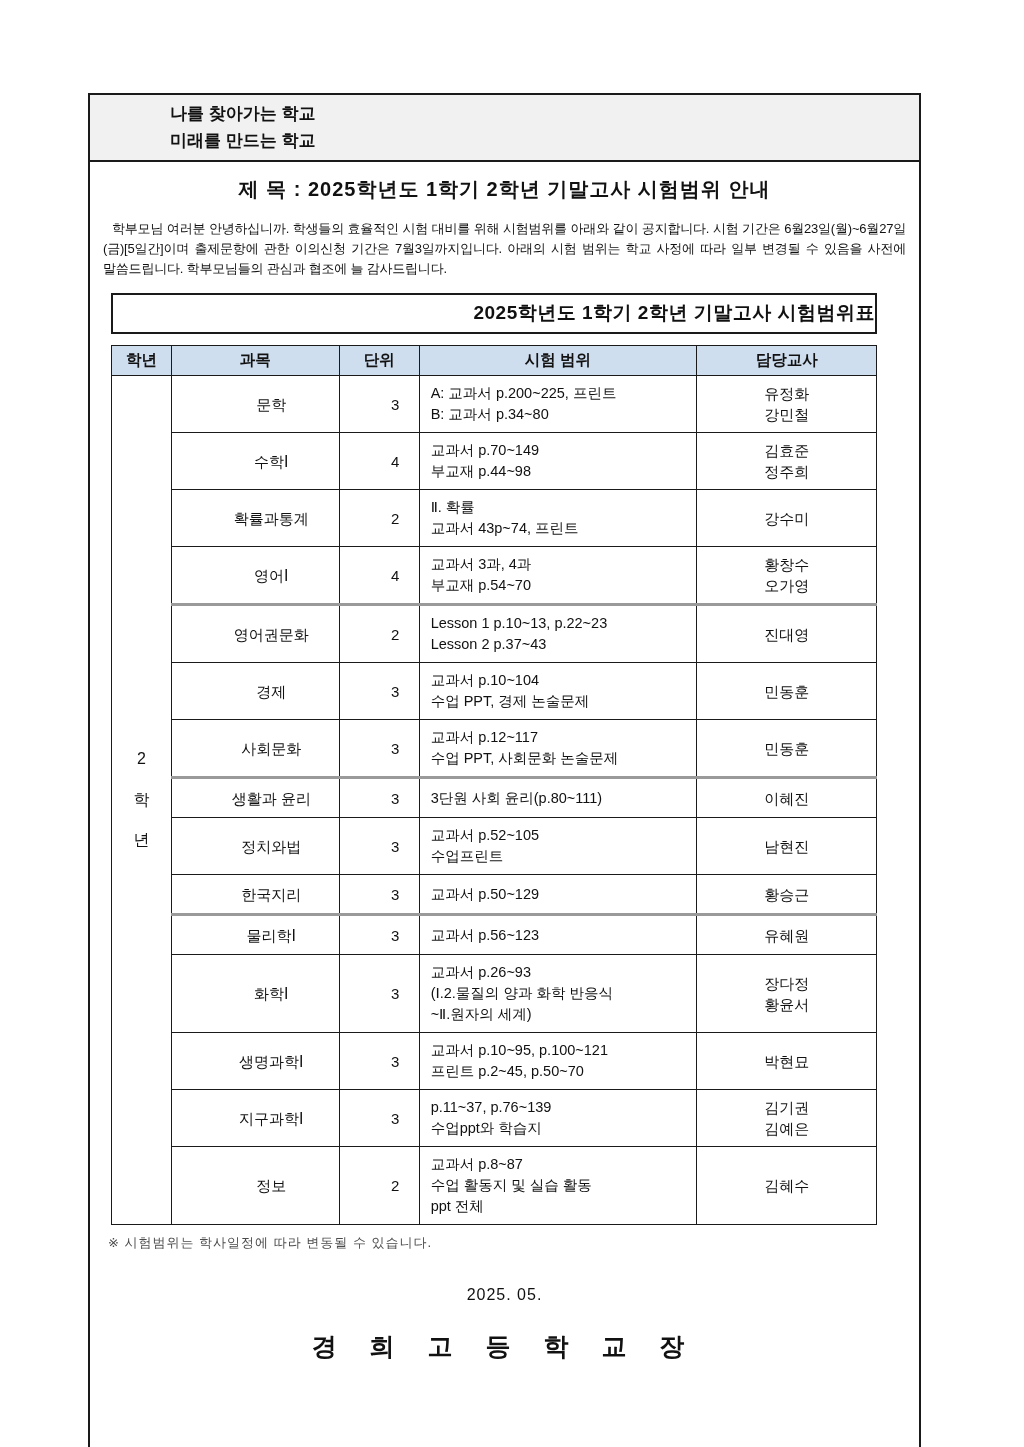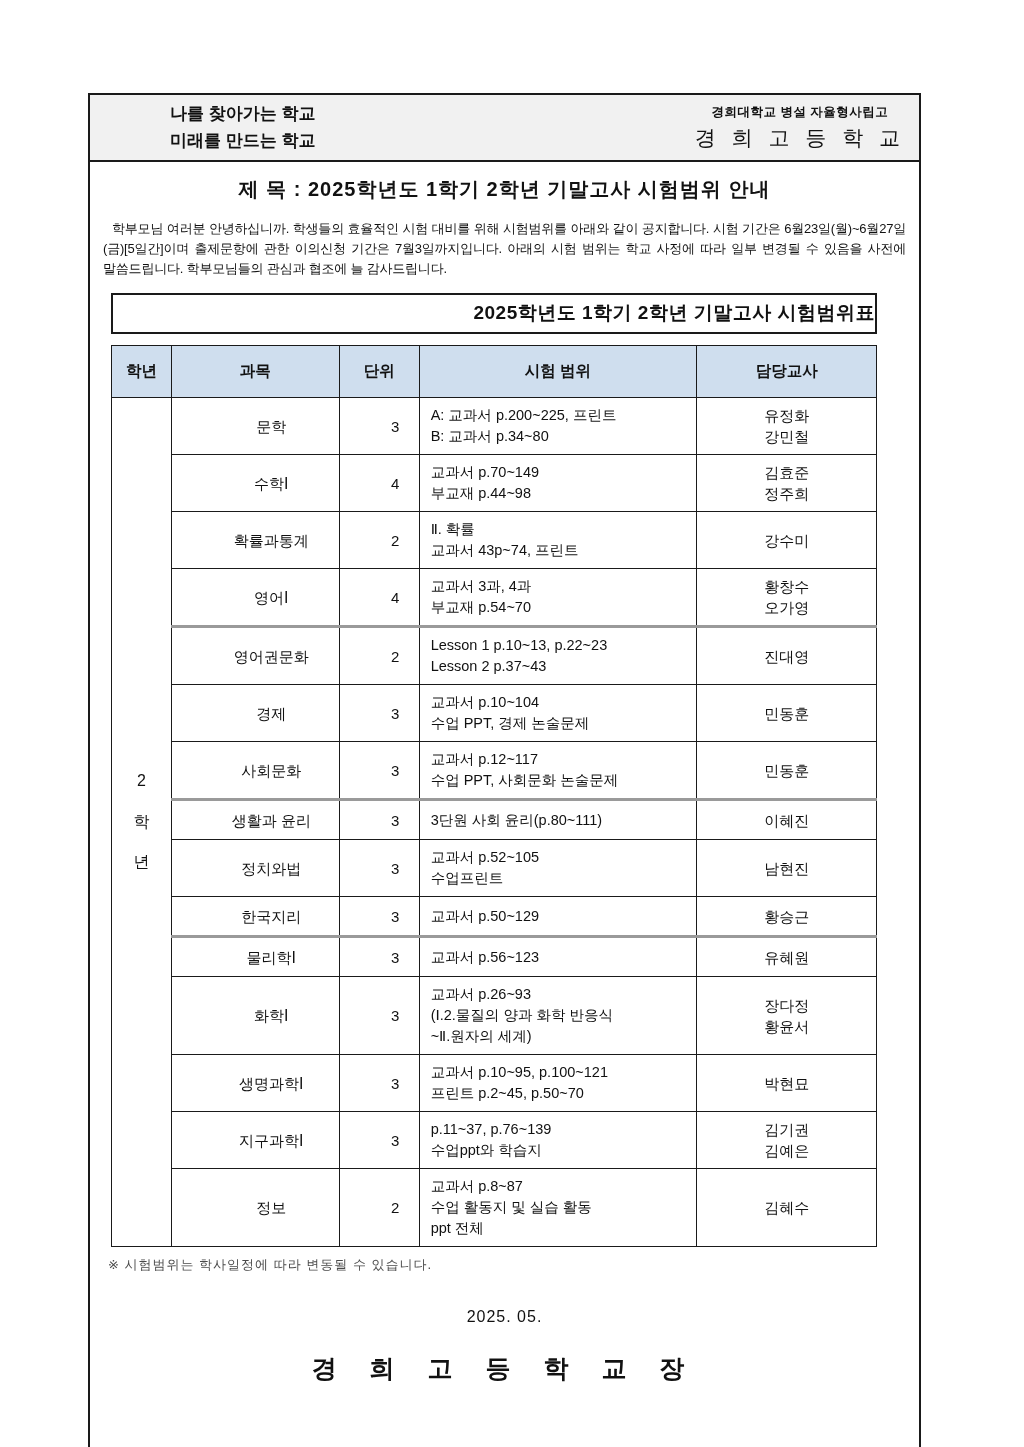--- a/index.html
+++ b/index.html
@@ -39,21 +39,21 @@
     border: 2px solid #1a1a1a; text-align: right; font-weight: bold; font-size: 19px;
     padding: 5px 0 6px 0; letter-spacing: 0.5px;
   }
   table.exam-table {
     border-collapse: collapse; width: 766px; margin-top: 11px;
     font-size: 15px;
   }
   table.exam-table th, table.exam-table td { border: 1px solid #1a1a1a; }
   table.exam-table th {
     background: #cfdeee; font-weight: bold; font-size: 15.5px;
-    height: 28px; padding: 15px 4px; text-align: center;
+    height: 28px; padding: 4px 4px; text-align: center;
   }
   td.c-subject { width: 168px; text-align: center; padding: 7px 4px; }
   td.c-units   { width: 80px;  text-align: center; padding: 7px 4px; }
   td.c-scope   { width: 278px; text-align: left; padding: 7px 6px 7px 11px; font-size: 14.5px; }
   td.c-teacher { width: 180px; text-align: center; padding: 7px 4px; }
   td.c-scope div, td.c-teacher div { line-height: 21px; }
   td.c-subject, td.c-units { line-height: 21px; padding-left: 36px; }
   tr.exam-row { min-height: 40px; }
   tr.exam-row td { height: 40px; }
   tr.group-end td { border-bottom: 3px solid #9a9a9a; }
@@ -70,24 +70,20 @@
 <body>
 
 <div class="page">
   <div class="doc-frame">
 
     <div class="letterhead">
       <div class="slogan">
         <div>나를 찾아가는 학교</div>
         <div>미래를 만드는 학교</div>
       </div>
-      <div class="school-block">
-        <div class="school-affiliation">경희대학교 병설 자율형사립고</div>
-        <div class="school-name">경 희 고 등 학 교</div>
-      </div>
     </div>
 
     <div class="subject-line">제 목 : 2025학년도 1학기 2학년 기말고사 시험범위 안내</div>
 
     <div class="intro">학부모님 여러분 안녕하십니까. 학생들의 효율적인 시험 대비를 위해 시험범위를 아래와 같이 공지합니다. 시험 기간은 6월23일(월)~6월27일(금)[5일간]이며 출제문항에 관한 이의신청 기간은 7월3일까지입니다. 아래의 시험 범위는 학교 사정에 따라 일부 변경될 수 있음을 사전에 말씀드립니다. 학부모님들의 관심과 협조에 늘 감사드립니다.</div>
 
     <div class="table-wrap">
       <div class="table-title-box">2025학년도 1학기 2학년 기말고사 시험범위표</div>
 
       <table class="exam-table">

